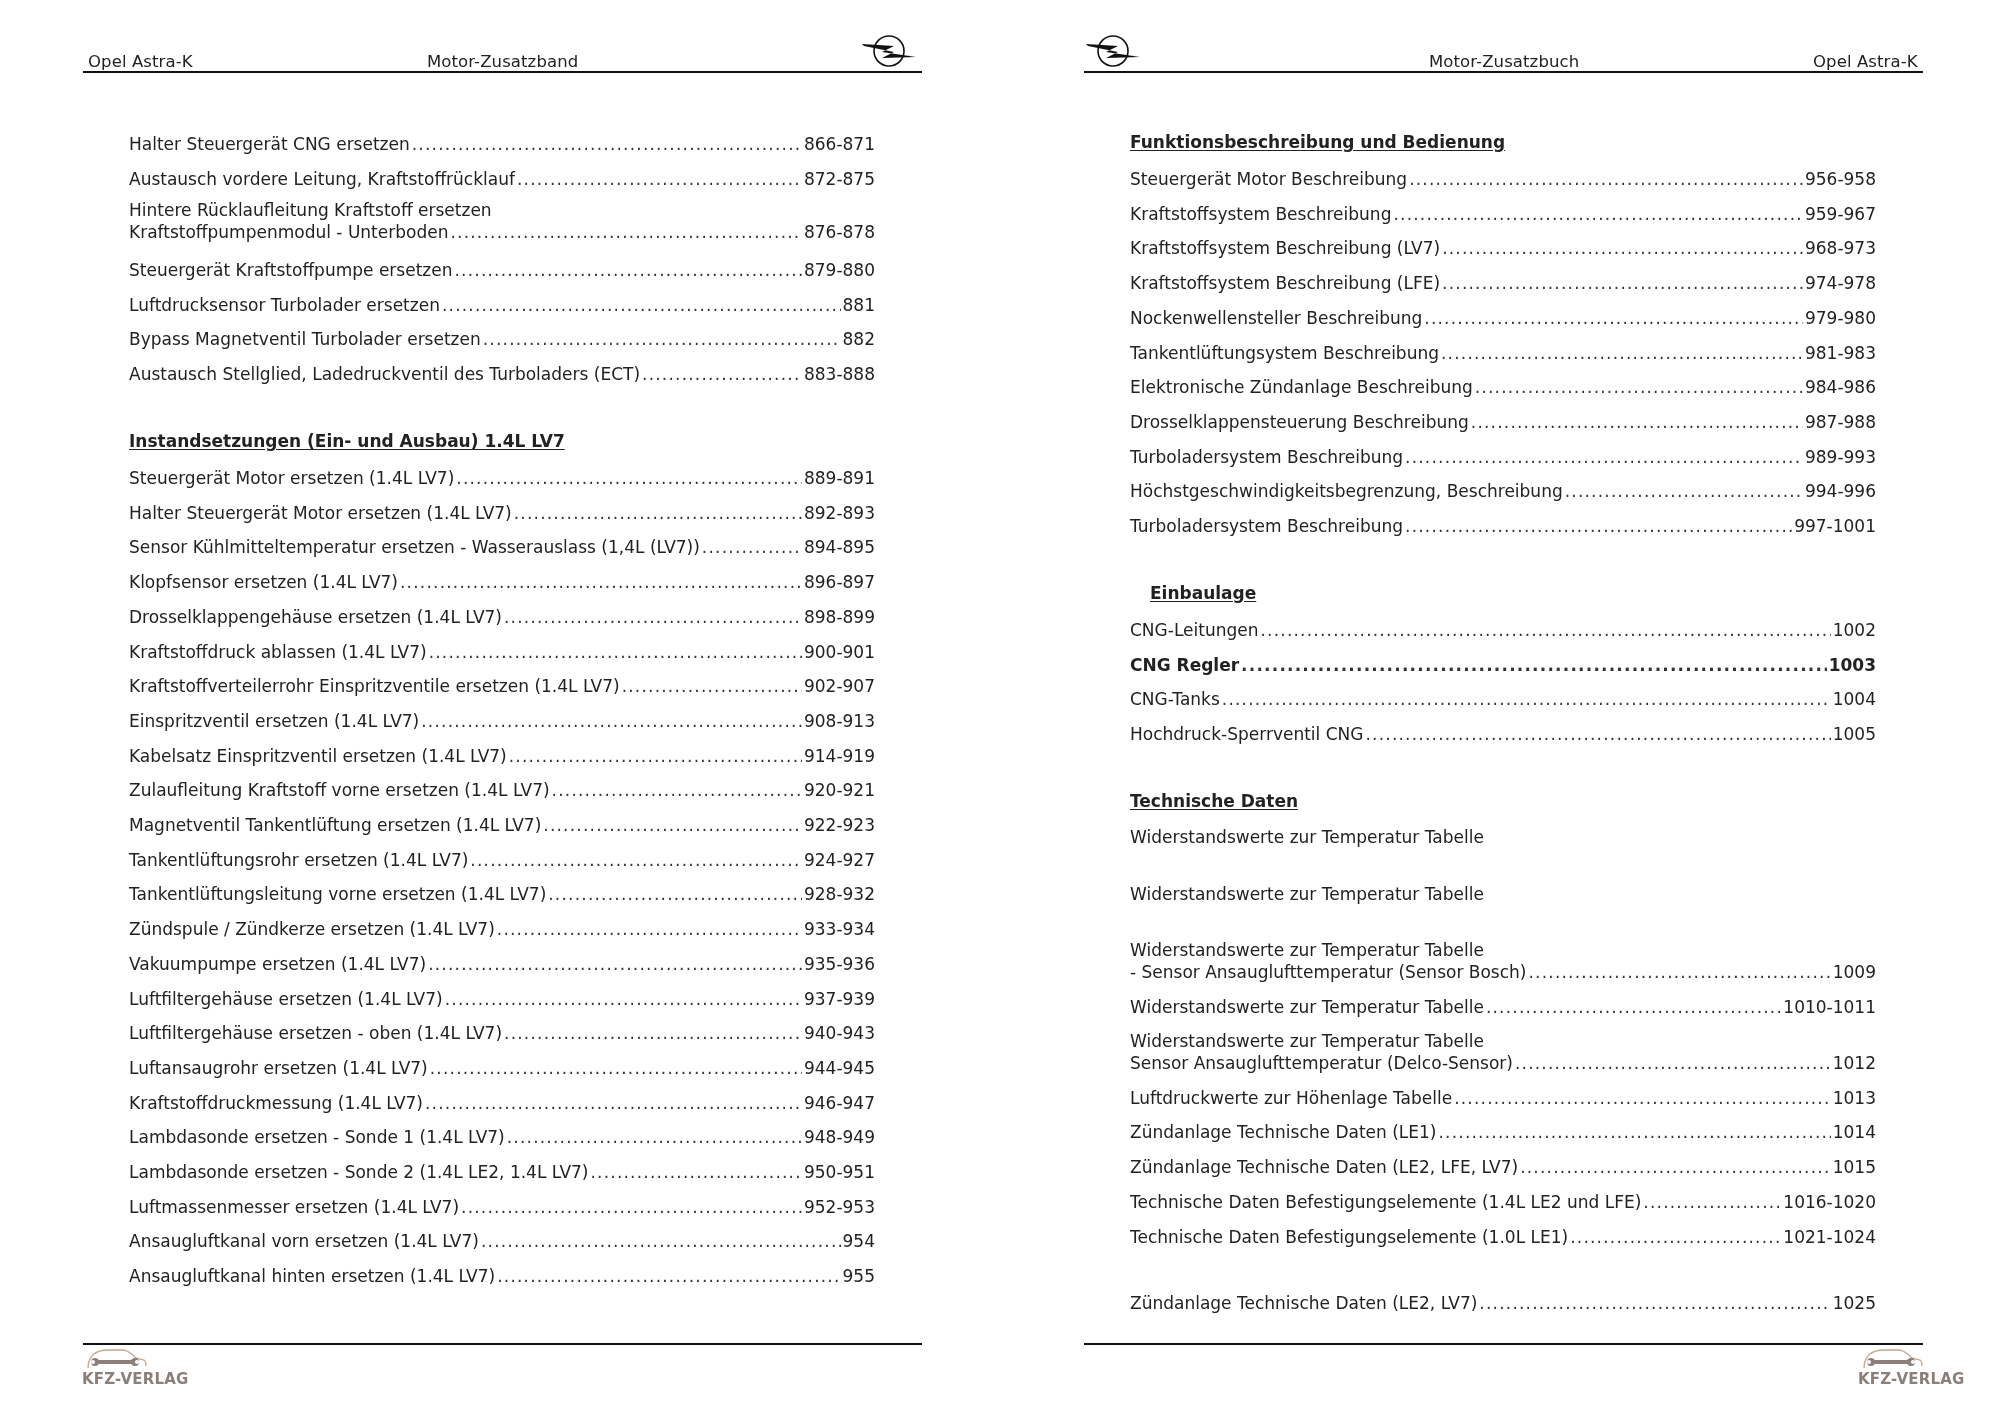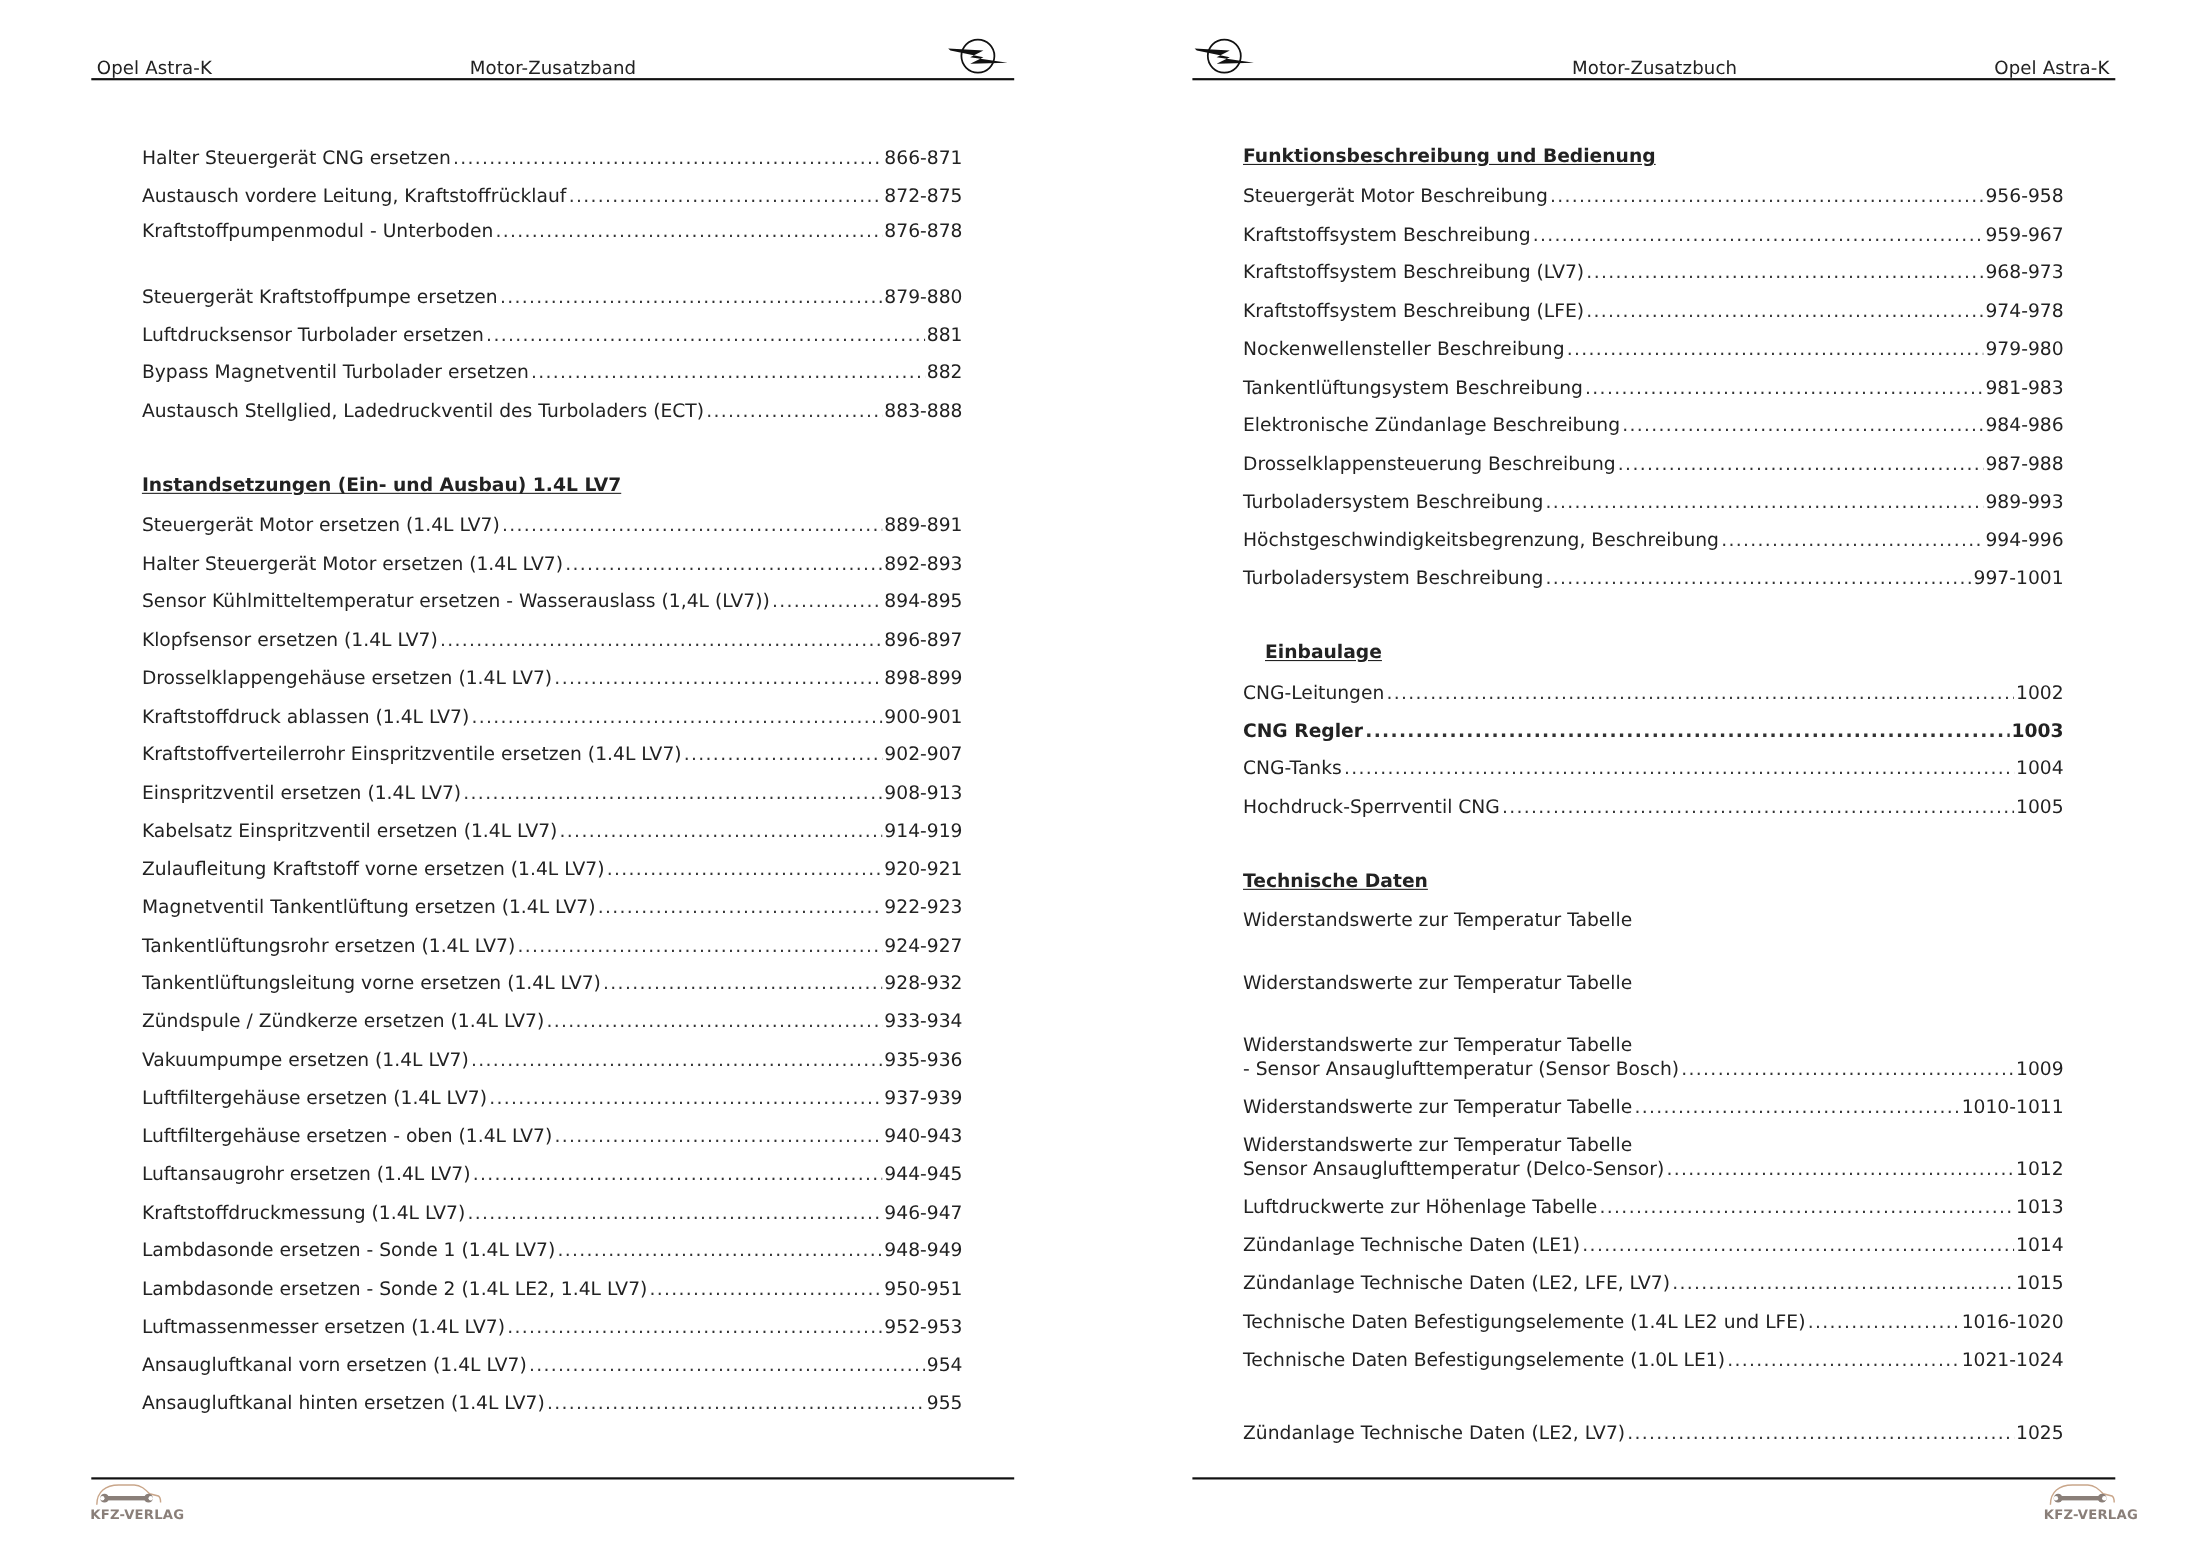--- a/index.html
+++ b/index.html
@@ -13,21 +13,21 @@
   .left .hdr-line { left:83px; width:839px; }
   .right .hdr-line { left:84px; width:839px; }
   .hdr-text { position:absolute; top:52px; font-size:16.5px; color:#222; white-space:nowrap; letter-spacing:0.1px; }
 
   .logo { position:absolute; top:31px; width:60px; height:40px; }
 
   .foot-line { position:absolute; top:1343px; height:2px; background:#111; }
   .left .foot-line { left:83px; width:839px; }
   .right .foot-line { left:84px; width:839px; }
   .kfz { position:absolute; top:1346px; width:68px; height:38px; }
-  .kfz .kfz-name { position:absolute; left:0; top:24px; font-size:12px; font-weight:bold; color:#8a7f79; letter-spacing:0.2px; white-space:nowrap; font-family:"DejaVu Sans", sans-serif; }
+  .kfz .kfz-name { position:absolute; left:0; top:24px; font-size:15px; font-weight:bold; color:#8a7f79; letter-spacing:0.2px; white-space:nowrap; font-family:"DejaVu Sans", sans-serif; }
 
   .toc { position:absolute; top:0; width:746px; }
   .left .toc { left:129px; }
   .right .toc { left:130px; }
 
   .sec-title { position:absolute; left:0; font-size:17px; font-weight:bold; text-decoration:underline; color:#222; white-space:nowrap; text-underline-offset:2px; }
 
   .entry { position:absolute; left:0; width:746px; font-size:17px; line-height:22px; color:#222; }
   .entry .pre { display:block; white-space:nowrap; }
   .entry .line { display:flex; align-items:baseline; white-space:nowrap; }
@@ -58,20 +58,21 @@
           </div>
         </div>
         <div class="entry" style="top: 167.7px;">
           <div class="line">
             <span class="lbl">Austausch vordere Leitung, Kraftstoffrücklauf</span>
             <span class="dots"></span>
             <span class="pg">872-875</span>
           </div>
         </div>
         <div class="entry" style="top: 199.4px;">
+          <span class="pre">Hintere Rücklaufleitung Kraftstoff ersetzen</span>
           <div class="line">
             <span class="lbl">Kraftstoffpumpenmodul - Unterboden</span>
             <span class="dots"></span>
             <span class="pg">876-878</span>
           </div>
         </div>
         <div class="entry" style="top: 258.9px;">
           <div class="line">
             <span class="lbl">Steuergerät Kraftstoffpumpe ersetzen</span>
             <span class="dots"></span>

